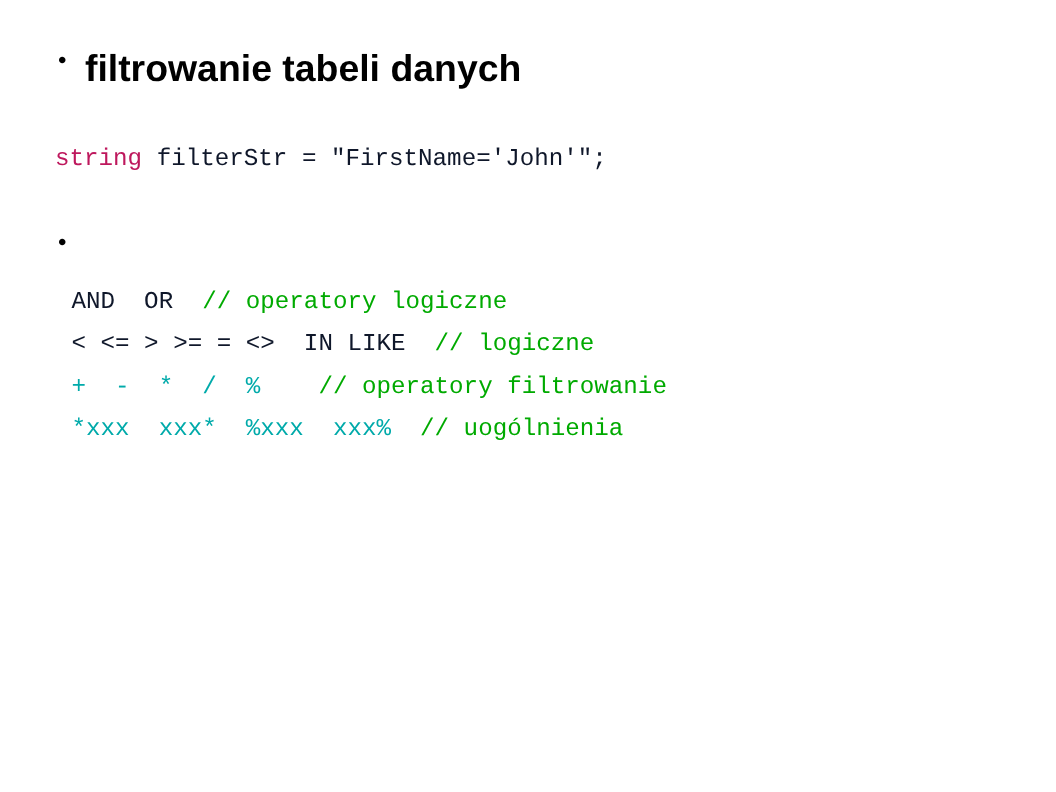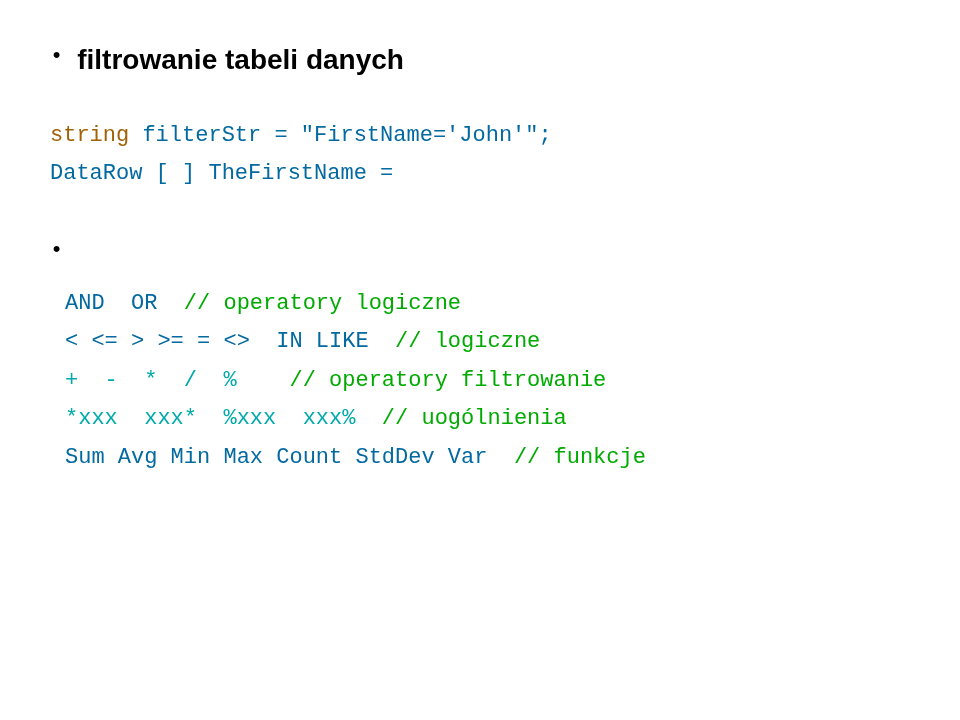--- a/index.html
+++ b/index.html
@@ -35,53 +35,53 @@
     .bullet-dot {
       font-size: 22px;
       margin-right: 14px;
       color: #000;
       line-height: 1.4;
       margin-top: 2px;
     }
 
     .bullet-text {
       font-family: 'Arial', 'Helvetica', sans-serif;
-      font-size: 28px;
+      font-size: 34px;
       font-weight: bold;
       color: #000000;
       line-height: 1.4;
     }
 
     .code-block {
       margin: 10px 0 22px 0;
       font-size: 22px;
       line-height: 1.7;
     }
 
     .code-line {
       display: block;
       white-space: pre;
     }
 
     .kw-blue {
-      color: #a16207;
+      color: #be185d;
       font-weight: normal;
     }
 
     .kw-cyan {
       color: #00aaaa;
       font-weight: normal;
     }
 
     .comment-green {
       color: #00aa00;
     }
 
     .text-black {
-      color: #0369a1;
+      color: #0f172a;
     }
 
     .section-gap {
       height: 20px;
     }
 
     .section-gap-small {
       height: 10px;
     }
 
@@ -104,36 +104,34 @@
 
   <div class="bullet-item">
     <span class="bullet-dot">•</span>
     <span class="bullet-text">filtrowanie tabeli danych</span>
   </div>
 
   <div class="section-gap-small"></div>
 
   <div class="code-block">
     <span class="code-line"><span class="kw-blue">string</span><span class="text-black"> filterStr = </span><span class="text-black">"FirstName='John'";</span></span>
-    <span class="code-line"><span class="text-black">DataRow [ ] TheFirstName =</span></span>
   </div>
 
   <div class="section-gap"></div>
 
   <div class="bullet-item">
     <span class="bullet-dot">•</span>
   </div>
 
   <div class="operators-block">
 
     <span class="operators-line"><span class="text-black">AND  OR  </span><span class="comment-green">// operatory logiczne</span></span>
 
     <span class="operators-line"><span class="text-black">&lt; &lt;= &gt; &gt;= = &lt;&gt;  IN LIKE  </span><span class="comment-green">// logiczne</span></span>
 
     <span class="operators-line"><span class="kw-cyan">+  -  *  /  %    </span><span class="comment-green">// operatory filtrowanie</span></span>
 
     <span class="operators-line"><span class="kw-cyan">*xxx  xxx*  %xxx  xxx%  </span><span class="comment-green">// uogólnienia</span></span>
 
-    <span class="operators-line"><span class="text-black">Sum Avg Min Max Count StdDev Var  </span><span class="comment-green">// funkcje</span></span>
 
   </div>
 
 </div>
 
 </body></html>

